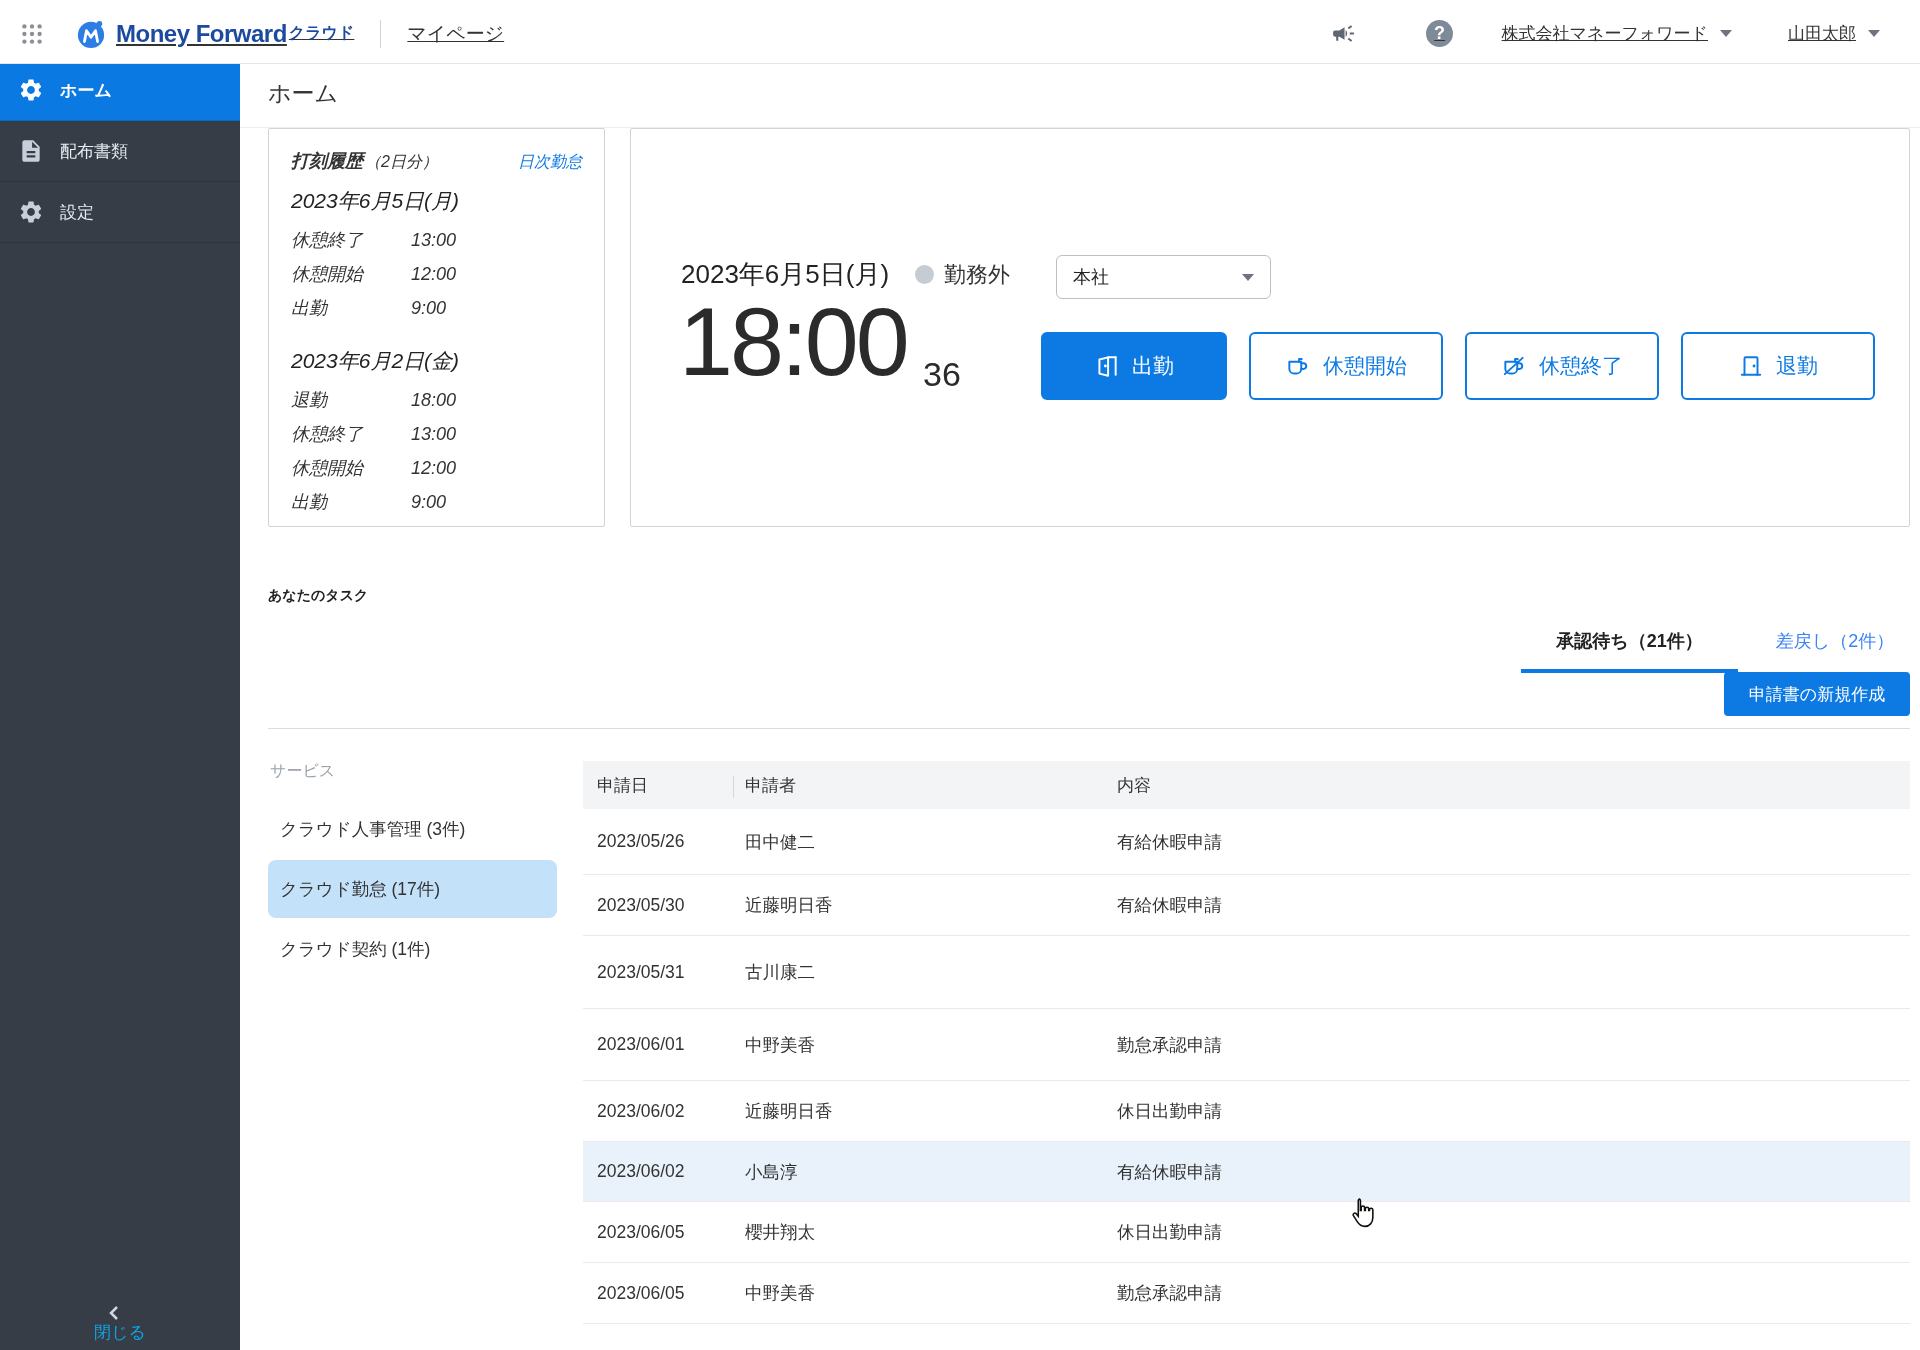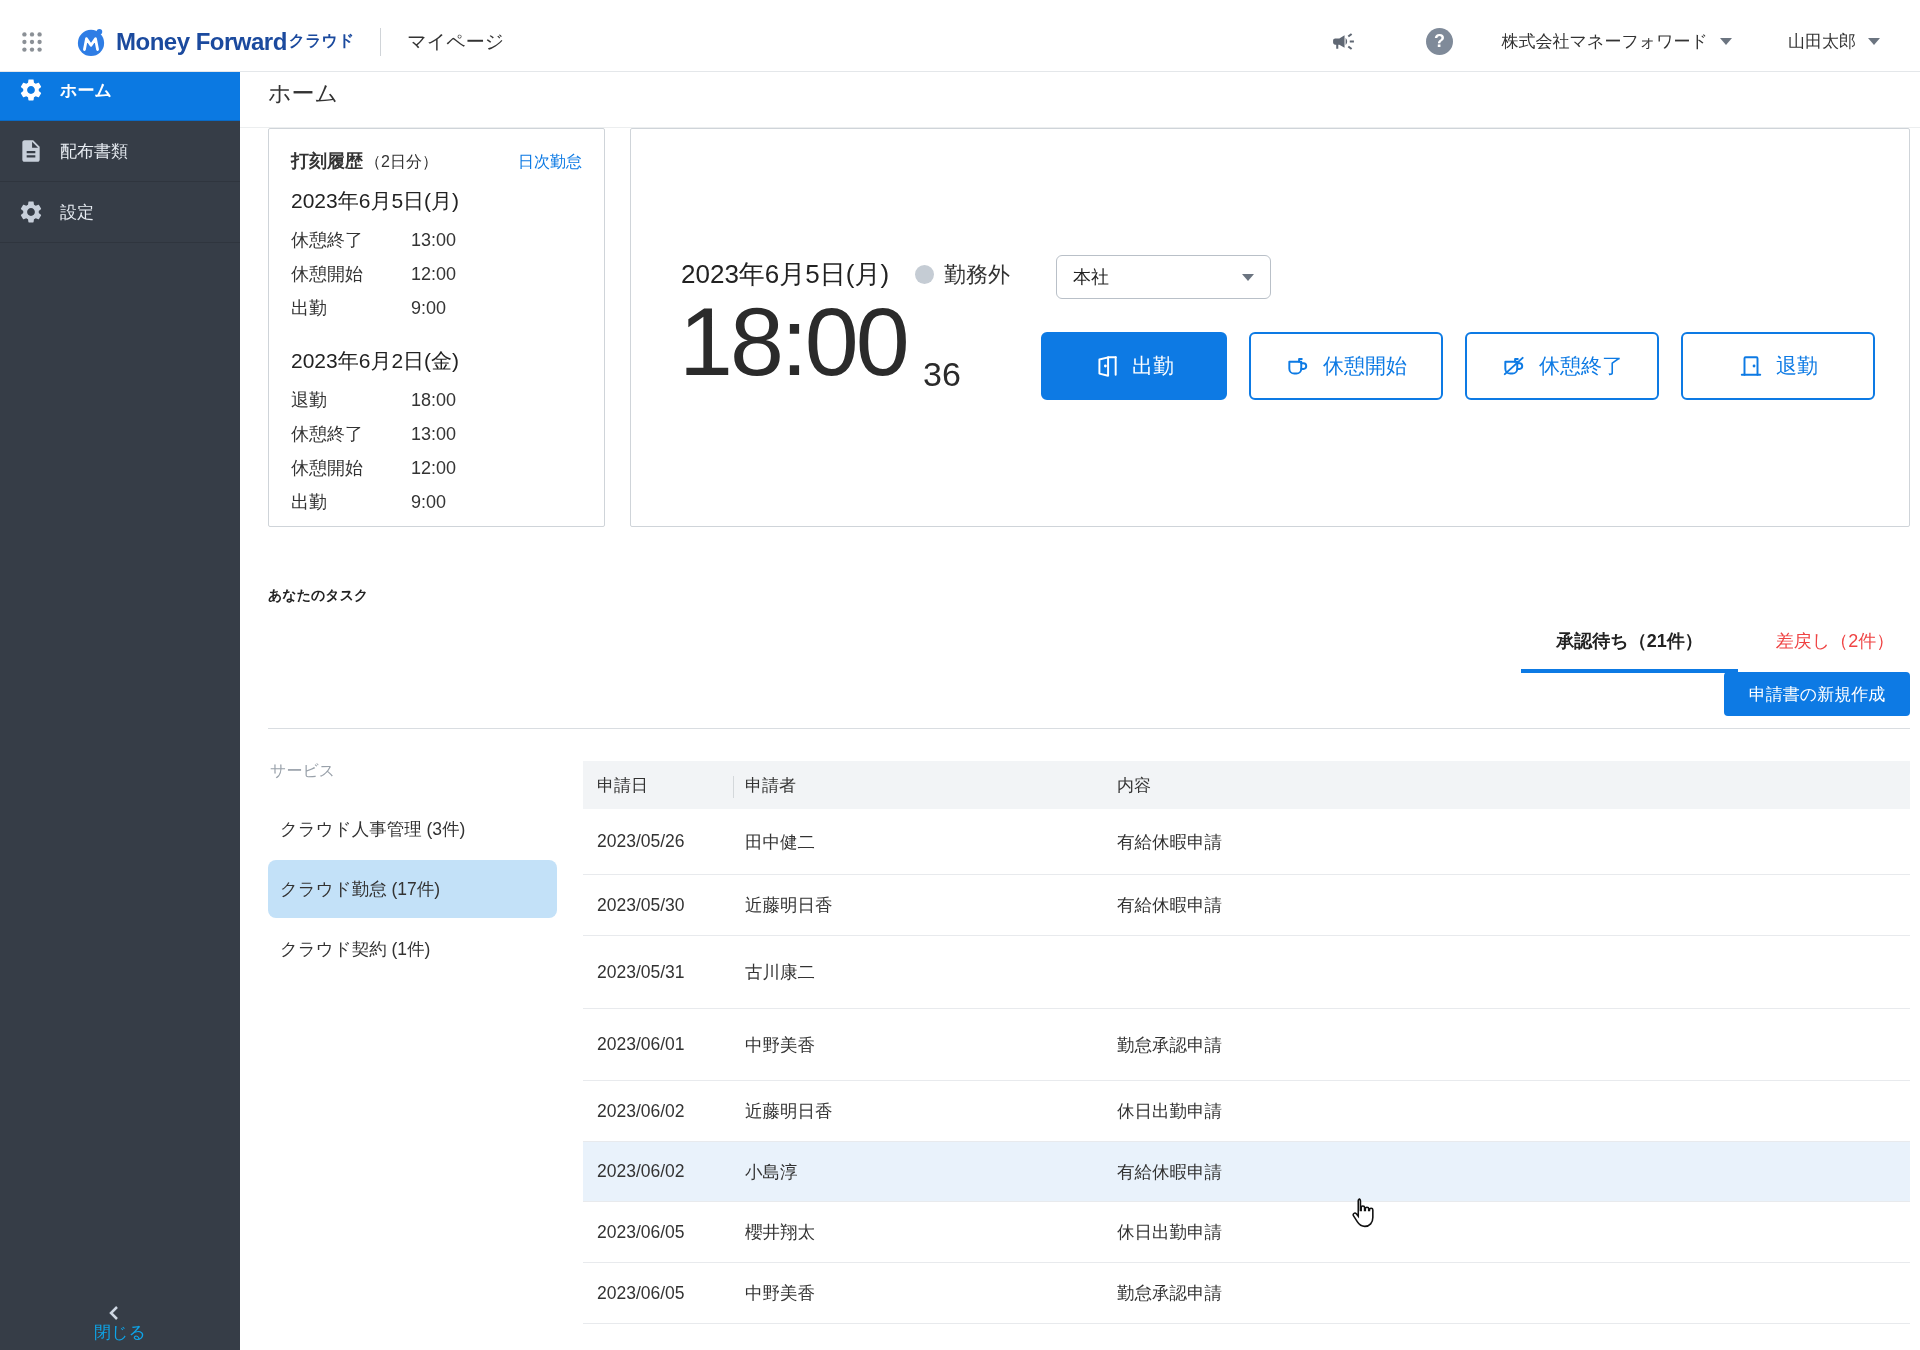--- a/index.html
+++ b/index.html
@@ -16,22 +16,22 @@
     --muted:#99a1aa;
   }
   *{box-sizing:border-box;margin:0;padding:0;}
   html,body{width:1920px;height:1350px;overflow:hidden;}
   body{
     font-family:"Liberation Sans","DejaVu Sans",sans-serif;
     color:#333;background:#fff;position:relative;
   }
   
   .header{
-    position:absolute;top:12px;left:0;width:1920px;height:60px;background:#fff;
-    border-bottom:1px solid var(--light-border);display:flex;align-items:center;z-index:20;
+    position:absolute;top:4px;left:0;width:1920px;height:60px;background:#fff;
+    border-bottom:1px solid var(--light-border);display:flex;align-items:center;z-index:20;text-decoration:underline;
   }
   .grid-btn{margin-left:14px;width:36px;height:36px;display:flex;align-items:center;justify-content:center;cursor:pointer;}
   .grid-btn svg{width:26px;height:26px;fill:#8b9096;}
   .logo-wrap{display:flex;align-items:center;margin-left:26px;}
   .logo-mark{width:30px;height:30px;}
   .brand{margin-left:10px;font-size:24px;font-weight:700;color:var(--brand-navy);letter-spacing:-0.5px;}
   .brand-suffix{margin-left:2px;font-size:16px;font-weight:600;color:var(--brand-navy);}
   .h-divider{width:1px;height:28px;background:#d0d4d8;margin:0 26px;}
   .nav-title{font-size:19px;color:#333;}
   .h-spacer{flex:1;}
@@ -55,21 +55,21 @@
   .side-close{position:absolute;bottom:0;left:0;width:240px;height:52px;display:flex;align-items:center;justify-content:center;cursor:pointer;color:#0ea5e9;font-size:17px;flex-direction:column;}
   .side-close svg{width:16px;height:16px;margin-right:10px;stroke:#cfd8e3;stroke-width:2.5;fill:none;}
   
   .main{position:absolute;top:60px;left:240px;width:1680px;height:1290px;background:#fff;overflow:hidden;}
   .page-title-bar{height:68px;border-bottom:1px solid #eceeef;display:flex;align-items:center;padding-left:28px;}
   .page-title{font-size:23px;font-weight:400;color:#333;}
   .sec-title{margin:38px 0 18px 28px;font-size:21px;font-weight:700;color:#222;}
   .kintai-row{margin:0 10px 0 28px;display:flex;}
   .panel{border:1px solid var(--border);border-radius:2px;background:#fff;}
   
-  .history-panel{width:337px;height:399px;flex:none;padding:20px 22px;}
+  .history-panel{width:337px;height:399px;flex:none;padding:20px 22px;font-style:italic;}
   .hp-head{display:flex;align-items:baseline;}
   .hp-title{font-size:18px;font-weight:700;}
   .hp-sub{font-size:16px;margin-left:2px;}
   .hp-link{margin-left:auto;font-size:16px;color:var(--accent);text-decoration:none;cursor:pointer;}
   .day-date{font-size:21px;margin-top:14px;margin-bottom:8px;color:#222;}
   .day-row{display:flex;font-size:18px;line-height:34px;color:#333;}
   .day-row .k{width:120px;}
   .day-group + .day-group{margin-top:22px;}
   
   .clock-panel{flex:1;height:399px;margin-left:25px;position:relative;}
@@ -87,21 +87,21 @@
   .c-btn{height:68px;border-radius:6px;display:flex;align-items:center;justify-content:center;font-size:21px;cursor:pointer;
     border:2px solid var(--accent);background:#fff;color:var(--accent);font-weight:500;font-family:inherit;}
   .c-btn svg{width:26px;height:26px;margin-right:12px;stroke:currentColor;fill:none;stroke-width:1.8;stroke-linecap:round;stroke-linejoin:round;}
   .c-btn.primary{background:var(--accent);color:#fff;border-color:var(--accent);width:186px;}
   .c-btn.outline{width:194px;margin-left:22px;}
   
   .tasks-title{margin:60px 0 0 28px;font-size:14px;font-weight:700;color:#222;}
   .tabs-row{margin:24px 10px 0 28px;display:flex;align-items:flex-end;border-bottom:1px solid #d9dde1;position:relative;flex-direction:column;}
   .tab{font-size:18px;padding-bottom:16px;cursor:pointer;text-align:center;}
   .tab.active{font-weight:700;color:#222;border-bottom:4px solid var(--accent);width:217px;margin-bottom:-1px;}
-  .tab.inactive{color:#ef4444;margin-left:22px;width:150px;text-align:center;}
+  .tab.inactive{color:#3b82f6;margin-left:22px;width:150px;text-align:center;}
   .create-btn{margin-left:auto;margin-bottom:12px;width:186px;height:44px;border:none;border-radius:4px;background:var(--accent);
     color:#fff;font-size:17px;cursor:pointer;font-family:inherit;}
   .tasks-body{margin:32px 10px 0 28px;display:flex;}
   .services{width:289px;flex:none;}
   .svc-label{font-size:16px;color:var(--muted);margin-bottom:18px;padding-left:2px;}
   .svc-item{height:58px;display:flex;align-items:center;padding-left:12px;font-size:17.5px;color:#333;border-radius:8px;cursor:pointer;margin-bottom:2px;}
   .svc-item.selected{background:var(--service-selected);}
   
   .req-table{flex:1;margin-left:26px;}
   .t-row{display:grid;grid-template-columns:148px 372px 1fr;align-items:center;padding-left:14px;}

